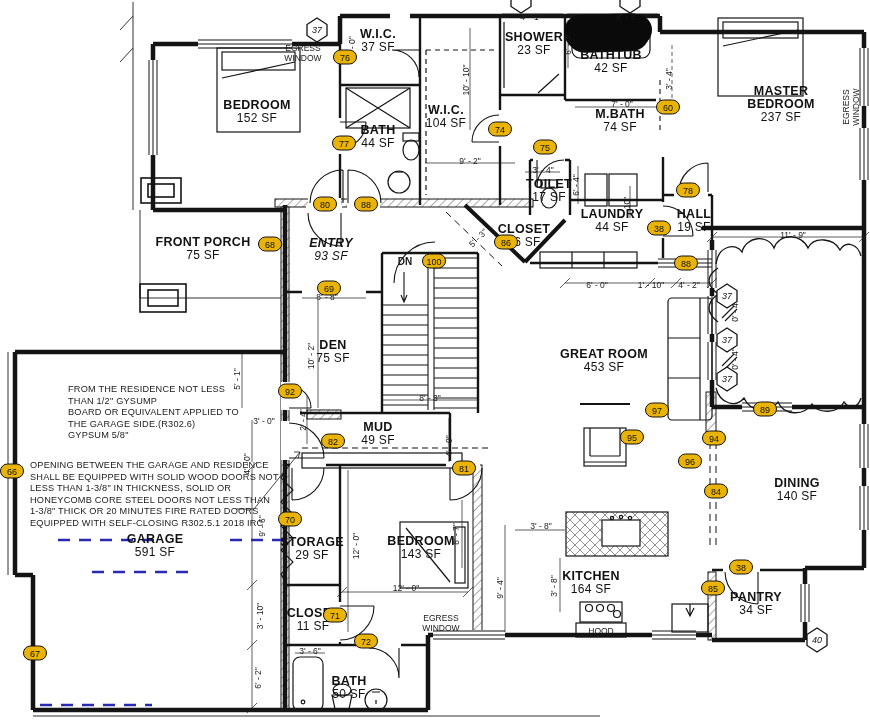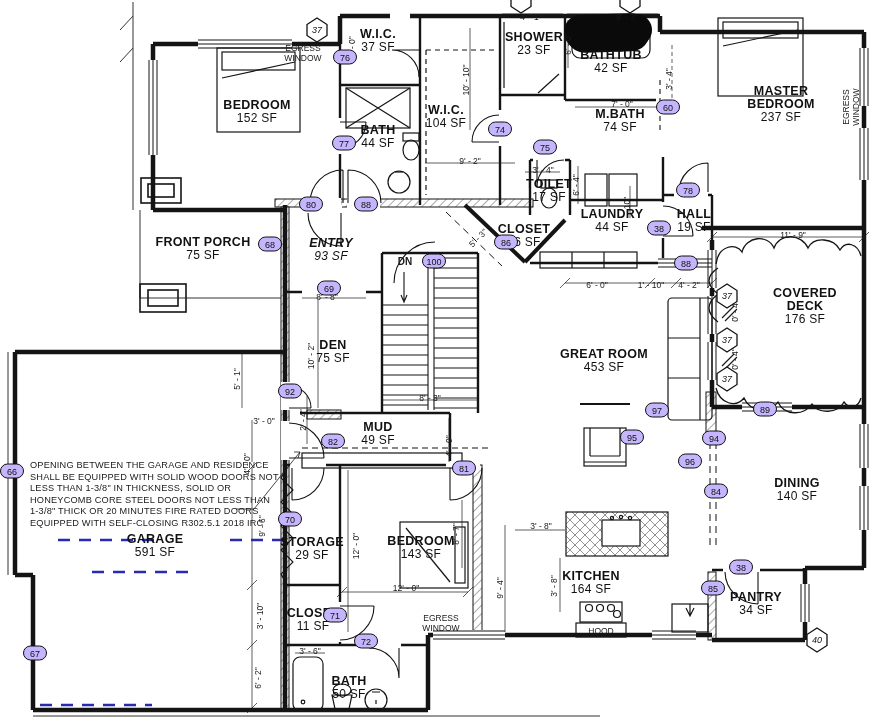--- a/index.html
+++ b/index.html
@@ -8,21 +8,21 @@
   #plan-svg{position:absolute;left:0;top:0;z-index:1;}
   .layer{position:absolute;left:0;top:0;width:100%;height:100%;z-index:3;pointer-events:none;}
   .room{position:absolute;transform:translate(-50%,-50%);text-align:center;white-space:pre-line;}
   .room-name{font-weight:bold;font-size:12.5px;line-height:13px;letter-spacing:.3px;}
   .room-sf{font-size:12px;line-height:13px;letter-spacing:.3px;}
   .dim{position:absolute;font-size:8.5px;color:#1a1a1a;white-space:nowrap;}
   .lbl{position:absolute;font-size:8.5px;color:#1a1a1a;white-space:pre-line;text-align:center;line-height:10px;}
   .lbl.big{font-size:10px;font-weight:bold;}
   .note{position:absolute;font-size:9.2px;line-height:11.6px;color:#1a1a1a;white-space:pre-line;letter-spacing:.2px;}
   .tag-oval{position:absolute;transform:translate(-50%,-50%);min-width:24px;height:15px;
-    border:1.3px solid #111;border-radius:9px;background:#c4b5fd;display:flex;align-items:center;
+    border:1.3px solid #111;border-radius:9px;background:#eab308;display:flex;align-items:center;
     justify-content:center;font-size:9px;padding:0 3px;box-sizing:border-box;z-index:4;}
   .tag-hex{position:absolute;transform:translate(-50%,-50%);width:24px;height:26px;z-index:4;}
   .tag-hex svg{position:absolute;left:0;top:0;}
   .tag-hex .tag-num{position:absolute;left:0;top:0;width:100%;height:100%;display:flex;
     align-items:center;justify-content:center;font-size:9px;font-style:italic;}
 </style>
 </head>
 <body>
 
 <div id="plan">
@@ -271,21 +271,20 @@
       <div class="room" style="left: 611px; top: 62px;"><div class="room-name">BATHTUB</div><div class="room-sf">42 SF</div></div>
       <div class="room" style="left: 620px; top: 121px;"><div class="room-name">M.BATH</div><div class="room-sf">74 SF</div></div>
       <div class="room" style="left: 781px; top: 104px;"><div class="room-name">MASTER
 BEDROOM</div><div class="room-sf">237 SF</div></div>
       <div class="room" style="left: 549px; top: 191px;"><div class="room-name">TOILET</div><div class="room-sf">17 SF</div></div>
       <div class="room" style="left: 612px; top: 221px;"><div class="room-name">LAUNDRY</div><div class="room-sf">44 SF</div></div>
       <div class="room" style="left: 694px; top: 221px;"><div class="room-name">HALL</div><div class="room-sf">19 SF</div></div>
       <div class="room" style="left: 524px; top: 236px;"><div class="room-name">CLOSET</div><div class="room-sf">16 SF</div></div>
       <div class="room" style="left: 203px; top: 249px;"><div class="room-name">FRONT PORCH</div><div class="room-sf">75 SF</div></div>
       <div class="room" style="left: 331px; top: 250px; font-style: italic;"><div class="room-name">ENTRY</div><div class="room-sf">93 SF</div></div>
-      <div class="room" style="left: 805px; top: 306px;"><div class="room-name">COVERED DECK</div><div class="room-sf">176 SF</div></div>
       <div class="room" style="left: 333px; top: 352px;"><div class="room-name">DEN</div><div class="room-sf">75 SF</div></div>
       <div class="room" style="left: 604px; top: 361px;"><div class="room-name">GREAT ROOM</div><div class="room-sf">453 SF</div></div>
       <div class="room" style="left: 378px; top: 434px;"><div class="room-name">MUD</div><div class="room-sf">49 SF</div></div>
       <div class="room" style="left: 155px; top: 546px;"><div class="room-name">GARAGE</div><div class="room-sf">591 SF</div></div>
       <div class="room" style="left: 312px; top: 549px;"><div class="room-name">STORAGE</div><div class="room-sf">29 SF</div></div>
       <div class="room" style="left: 421px; top: 548px;"><div class="room-name">BEDROOM</div><div class="room-sf">143 SF</div></div>
       <div class="room" style="left: 797px; top: 490px;"><div class="room-name">DINING</div><div class="room-sf">140 SF</div></div>
       <div class="room" style="left: 591px; top: 583px;"><div class="room-name">KITCHEN</div><div class="room-sf">164 SF</div></div>
       <div class="room" style="left: 756px; top: 604px;"><div class="room-name">PANTRY</div><div class="room-sf">34 SF</div></div>
       <div class="room" style="left: 313px; top: 620px;"><div class="room-name">CLOSET</div><div class="room-sf">11 SF</div></div>
@@ -333,20 +332,25 @@
       <div class="lbl" style="left: 303px; top: 53px; transform: translate(-50%, -50%) rotate(0deg);">EGRESS
 WINDOW</div>
       <div class="lbl" style="left: 851px; top: 107px; transform: translate(-50%, -50%) rotate(-90deg);">EGRESS
 WINDOW</div>
       <div class="lbl" style="left: 441px; top: 623px; transform: translate(-50%, -50%) rotate(0deg);">EGRESS
 WINDOW</div>
       <div class="lbl big" style="left: 405px; top: 262px; transform: translate(-50%, -50%) rotate(0deg);">DN</div>
       <div class="lbl" style="left: 601px; top: 631px; transform: translate(-50%, -50%) rotate(0deg);">HOOD</div>
     </div>
   <div class="layer" id="notes-layer">
+      <div class="note" style="left: 68px; top: 384px;">FROM THE RESIDENCE  NOT LESS
+THAN 1/2" GYSUMP
+BOARD OR EQUIVALENT APPLIED TO
+THE GARAGE SIDE.(R302.6)
+GYPSUM 5/8"</div>
       <div class="note" style="left: 30px; top: 460px;">OPENING BETWEEN THE GARAGE AND RESIDENCE
 SHALL BE EQUIPPED WITH SOLID WOOD DOORS NOT
 LESS THAN 1-3/8" IN THICKNESS, SOLID OR
 HONEYCOMB CORE STEEL DOORS NOT LESS THAN
 1-3/8" THICK OR 20 MINUTES FIRE RATED DOORS
 EQUIPPED WITH SELF-CLOSING R302.5.1 2018 IRC</div>
     </div>
   <div class="layer" id="tags-layer">
       <div class="tag-hex" style="left: 317px; top: 30px;">
         <svg width="24" height="26">
@@ -385,21 +389,21 @@
         <span class="tag-num">37</span>
       </div>
       <div class="tag-hex" style="left: 817px; top: 604px; margin-top: 36px;">
         <svg width="24" height="26">
           <polygon points="12,1 22,7.5 22,18.5 12,25 2,18.5 2,7.5" fill="#fff" stroke="#111" stroke-width="1.3"></polygon>
         </svg>
         <span class="tag-num">40</span>
       </div>
       <div class="tag-oval" style="left: 345px; top: 57px;">76</div>
       <div class="tag-oval" style="left: 344px; top: 143px;">77</div>
-      <div class="tag-oval" style="left: 311px; top: 204px;">80</div>
+      <div class="tag-oval" style="left: 325px; top: 204px;">80</div>
       <div class="tag-oval" style="left: 366px; top: 204px;">88</div>
       <div class="tag-oval" style="left: 270px; top: 244px;">68</div>
       <div class="tag-oval" style="left: 500px; top: 129px;">74</div>
       <div class="tag-oval" style="left: 545px; top: 147px;">75</div>
       <div class="tag-oval" style="left: 668px; top: 107px;">60</div>
       <div class="tag-oval" style="left: 688px; top: 190px;">78</div>
       <div class="tag-oval" style="left: 659px; top: 228px;">38</div>
       <div class="tag-oval" style="left: 686px; top: 263px;">88</div>
       <div class="tag-oval" style="left: 434px; top: 261px;">100</div>
       <div class="tag-oval" style="left: 329px; top: 288px;">69</div>

